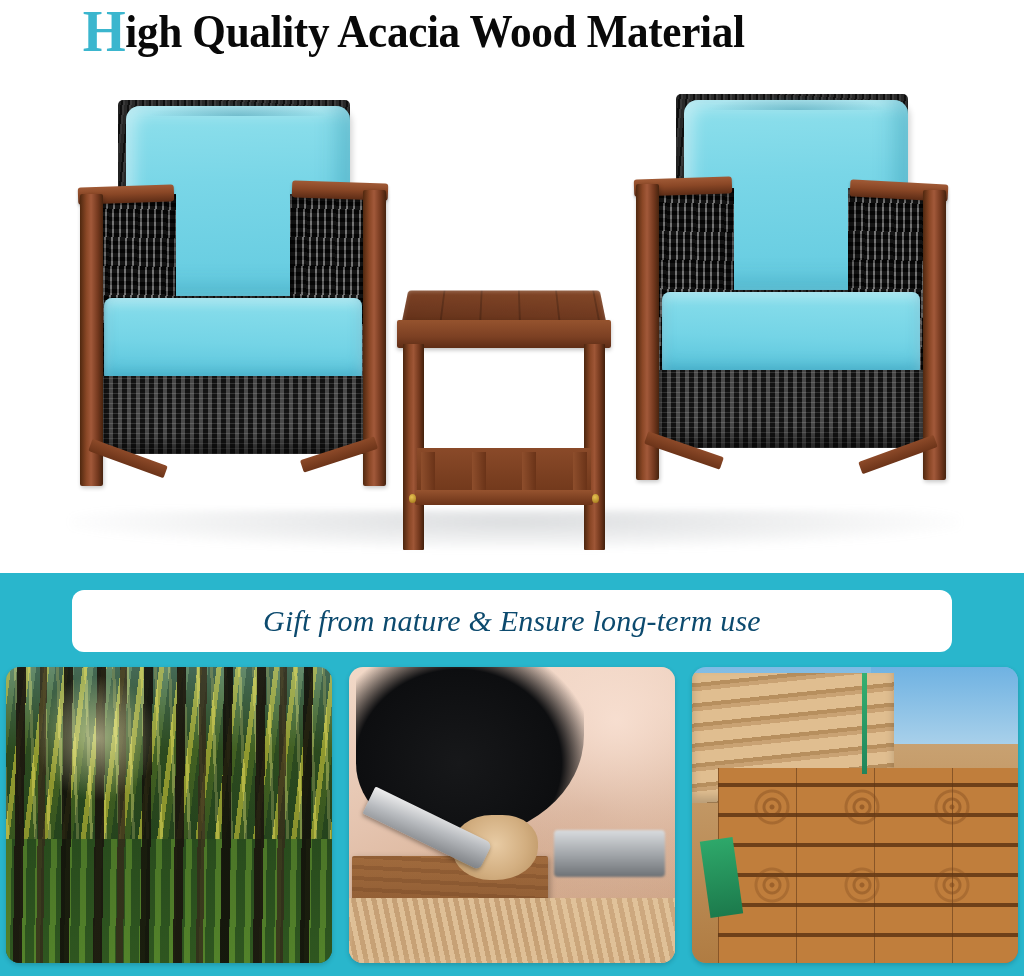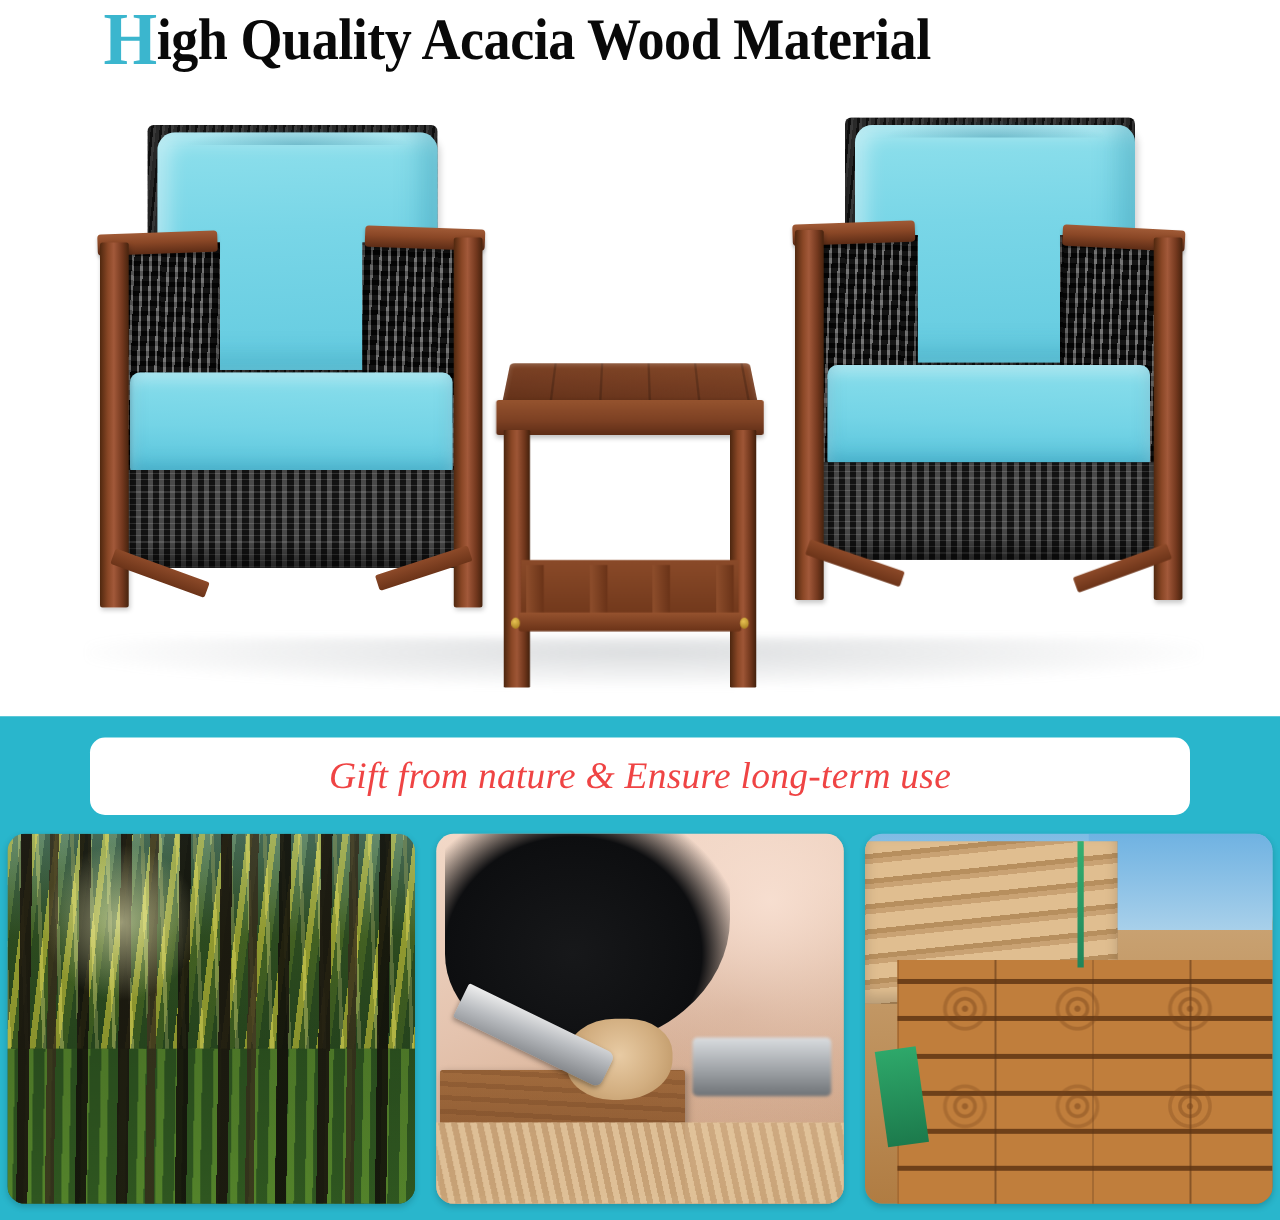--- a/index.html
+++ b/index.html
@@ -243,21 +243,21 @@
     background: #ffffff;
     border-radius: 12px;
     display: flex;
     align-items: center;
     justify-content: center;
   }
   .tagline-text {
     font-family: "Liberation Serif", "DejaVu Serif", serif;
     font-style: italic;
     font-size: 30px;
-    color: #ef4444;
+    color: #0c4a6e;
     white-space: nowrap;
     letter-spacing: 0.2px;
   }
 
   .panel-row {
     position: absolute;
     left: 0; top: 94px;
     width: 1024px;
     height: 296px;
     display: flex;

